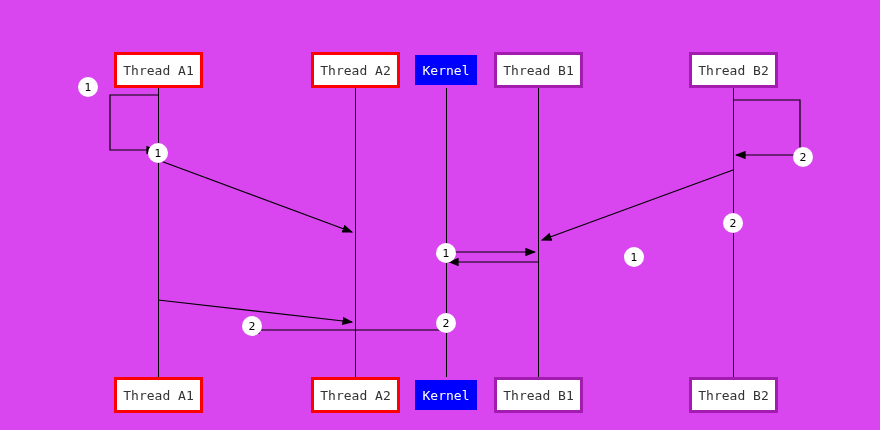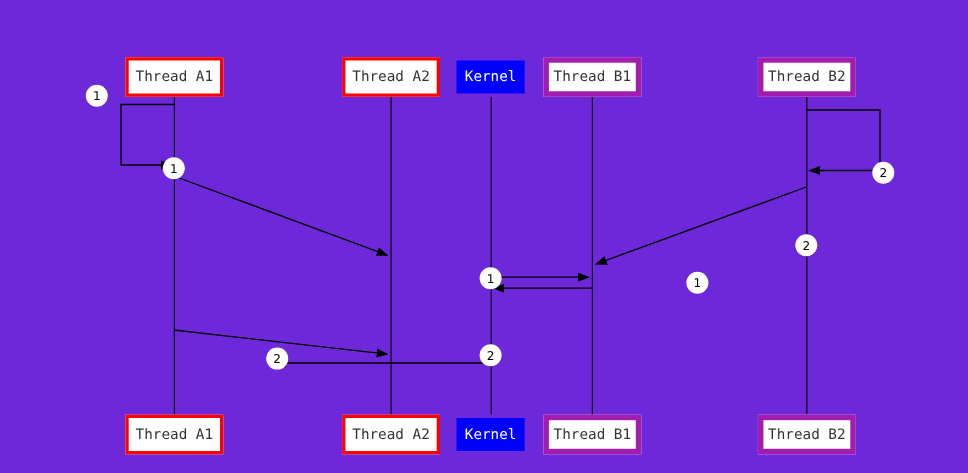--- a/index.html
+++ b/index.html
@@ -8,21 +8,21 @@
     padding: 0;
     background: #000000;
   }
   body {
     font-family: "DejaVu Sans Mono", "Liberation Mono", monospace;
   }
   #canvas {
     position: relative;
     width: 880px;
     height: 430px;
-    background: #6d28d9;
+    background: #d946ef;
     overflow: hidden;
   }
 
   
   .lifeline {
     position: absolute;
     width: 1px;
     background: #050505;
     top: 88px;
     height: 289px;
@@ -41,21 +41,21 @@
     white-space: nowrap;
     font-family: "DejaVu Sans Mono", "Liberation Mono", monospace;
   }
   .box.red {
     background: #ffffff;
     border: 3px solid #ff0000;
     color: #333333;
   }
   .box.blueline {
     background: #ffffff;
-    border: 5px solid #a21caf;
+    border: 3px solid #a21caf;
     color: #333333;
     justify-content: center;
   }
   .box.bluefill {
     background: #0000ff;
     border: 0;
     color: #ffffff;
     justify-content: center;
   }
 

